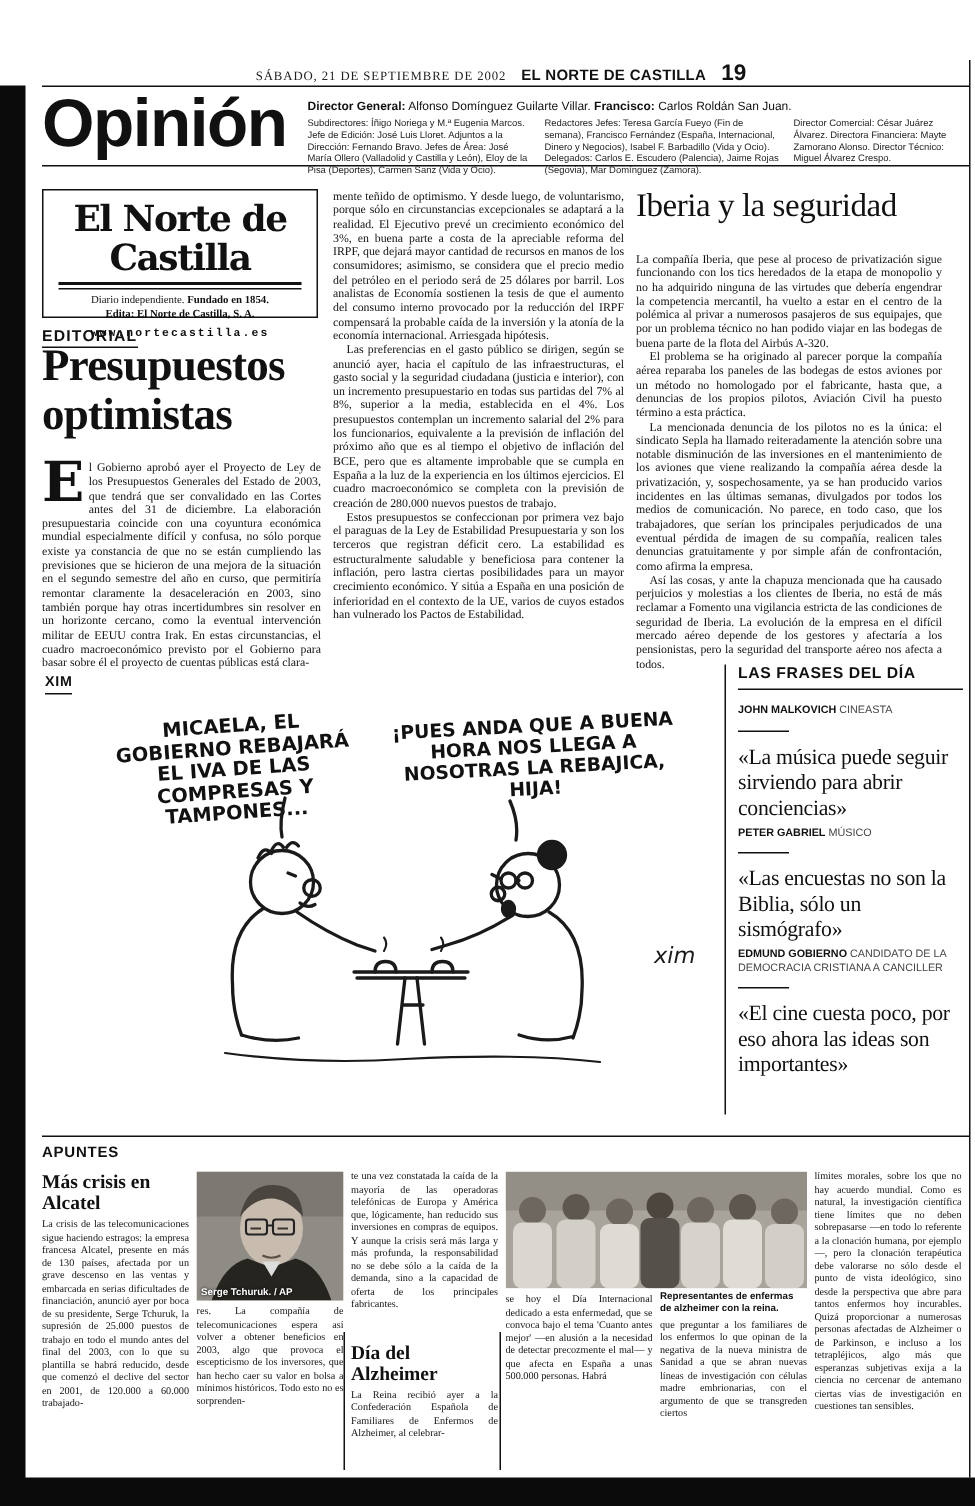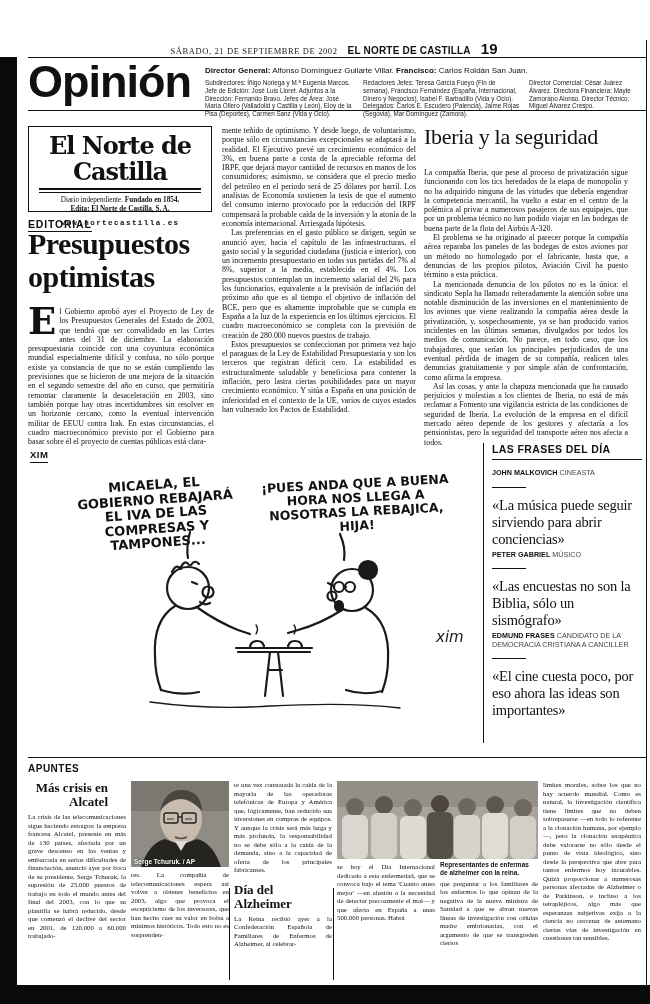--- a/index.html
+++ b/index.html
@@ -152,34 +152,34 @@
       <div class="attr"><span class="nm">JOHN MALKOVICH</span> <span class="rl">CINEASTA</span></div>
       <div class="q-rule"></div>
     </div>
     <div class="quote">
       <div class="quote-text">«La música puede seguir sirviendo para abrir conciencias»</div>
       <div class="attr"><span class="nm">PETER GABRIEL</span> <span class="rl">MÚSICO</span></div>
       <div class="q-rule"></div>
     </div>
     <div class="quote">
       <div class="quote-text">«Las encuestas no son la Biblia, sólo un sismógrafo»</div>
-      <div class="attr"><span class="nm">EDMUND FRASES</span> <span class="rl">CANDIDATO DE LA DEMOCRACIA CRISTIANA A CANCILLER</span></div>
+      <div class="attr"><span class="nm">EDMUND GOBIERNO</span> <span class="rl">CANDIDATO DE LA DEMOCRACIA CRISTIANA A CANCILLER</span></div>
       <div class="q-rule"></div>
     </div>
     <div class="quote">
       <div class="quote-text">«El cine cuesta poco, por eso ahora las ideas son importantes»</div>
 
     </div>
   </div>
 
   <div class="hr" style="left:28px;top:757px;width:618px;"></div>
   <div class="abs sans" style="left:28px;top:763px;font-weight:bold;font-size:10px;letter-spacing:0.5px;">APUNTES</div>
 
   <div class="bcol" style="left:28px;">
-    <div class="brief-h" style="width:80px;text-align:right;">Más crisis en Alcatel</div>
+    <div class="brief-h" style="width:80px;">Más crisis en Alcatel</div>
     <div class="tiny-body">La crisis de las telecomunicaciones sigue haciendo estragos: la empresa francesa Alcatel, presente en más de 130 países, afectada por un grave descenso en las ventas y embarcada en serias dificultades de financiación, anunció ayer por boca de su presidente, Serge Tchuruk, la supresión de 25.000 puestos de trabajo en todo el mundo antes del final del 2003, con lo que su plantilla se habrá reducido, desde que comenzó el declive del sector en 2001, de 120.000 a 60.000 trabajado-</div>
   </div>
 
   <div class="bcol" style="left:131px;">
     <div style="position:relative;width:98px;height:86px;background:#8f8b85;overflow:hidden;">
       <svg width="98" height="86" viewBox="0 0 98 86">
         <rect width="98" height="86" fill="#8f8b85"></rect>
         <rect width="98" height="30" fill="#7d7972"></rect>
         <ellipse cx="50" cy="38" rx="21" ry="25" fill="#c7bcae"></ellipse>
         <path d="M29 30 Q34 8 52 9 Q70 10 71 30 Q60 18 50 18 Q38 18 29 30 Z" fill="#4a463f"></path>
@@ -191,21 +191,21 @@
         <path d="M10 86 Q18 62 34 58 L50 64 L66 58 Q82 62 90 86 Z" fill="#26241f"></path>
         <path d="M44 60 L50 70 L56 60 Z" fill="#ddd"></path>
       </svg>
       <div class="photo-cap-overlay">Serge Tchuruk. / AP</div>
     </div>
     <div class="tiny-body" style="margin-top:4px;">res. La compañía de telecomunicaciones espera así volver a obtener beneficios en 2003, algo que provoca el escepticismo de los inversores, que han hecho caer su valor en bolsa a mínimos históricos. Todo esto no es sorprenden-</div>
   </div>
 
   <div class="bcol" style="left:234px;">
     <div class="tiny-body">te una vez constatada la caída de la mayoría de las operadoras telefónicas de Europa y América que, lógicamente, han reducido sus inversiones en compras de equipos. Y aunque la crisis será más larga y más profunda, la responsabilidad no se debe sólo a la caída de la demanda, sino a la capacidad de oferta de los principales fabricantes.</div>
-    <div class="brief-h" style="margin-top:8px;">Día del Alzheimer</div>
+    <div class="brief-h" style="margin-top:20px;">Día del Alzheimer</div>
     <div class="tiny-body">La Reina recibió ayer a la Confederación Española de Familiares de Enfermos de Alzheimer, al celebrar-</div>
   </div>
 
   <div class="abs" style="left:337px;top:781px;width:201px;height:78px;overflow:hidden;">
     <svg width="201" height="78" viewBox="0 0 201 78">
       <rect width="201" height="78" fill="#a9a49b"></rect>
       <rect width="201" height="26" fill="#938e86"></rect>
       <g>
         <circle cx="18" cy="26" r="9" fill="#6e675f"></circle>
           <rect x="5" y="34" width="26" height="44" rx="6" fill="#dad7d0"></rect>

